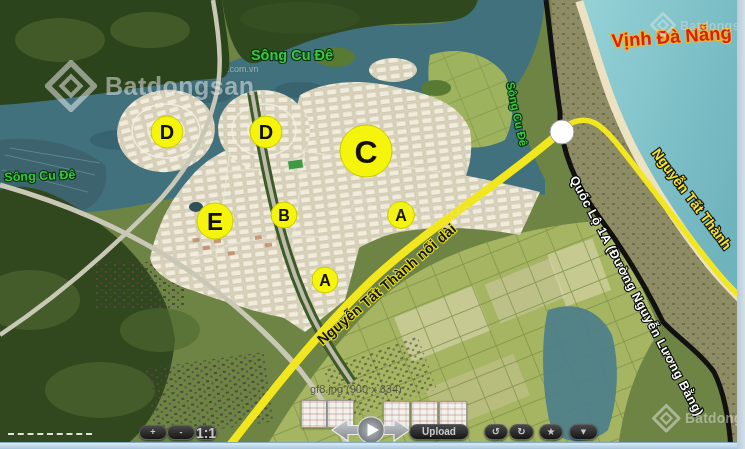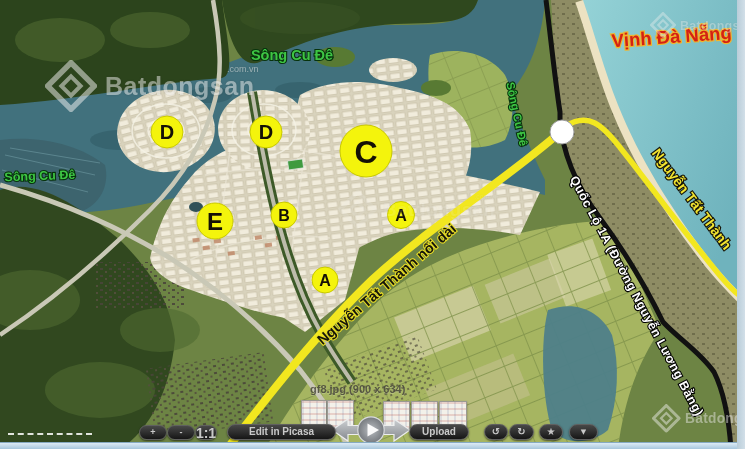--- a/index.html
+++ b/index.html
@@ -25,21 +25,21 @@
   .pbtn{position:absolute;top:425px;height:13px;background:linear-gradient(#484848,#161616);
         border:1px solid #606060;border-radius:8px;color:#c9c9c9;font-weight:bold;font-size:9px;
         display:flex;align-items:center;justify-content:center;z-index:4;
         box-shadow:0 1px 2px rgba(0,0,0,.55);cursor:default;line-height:1;}
   .pbtn.icn{font-family:"DejaVu Sans",sans-serif;font-size:10px;}
   .thumb{position:absolute;background:#f3f1ea;border:1px solid #9a9a92;z-index:2;
          box-shadow:0 1px 2px rgba(0,0,0,.35);
          background-image:repeating-linear-gradient(0deg,rgba(180,60,50,.18) 0 2px,rgba(255,255,255,0) 2px 6px),
                           repeating-linear-gradient(90deg,rgba(90,110,160,.15) 0 2px,rgba(255,255,255,0) 2px 7px);}
   #navarrows{position:absolute;left:331px;top:416px;z-index:3;}
-  #caption{position:absolute;left:310px;top:383px;font-size:11px;font-weight:bold;
+  #caption{position:absolute;left:310px;top:383px;font-size:11px;font-weight:normal;
            color:rgba(72,70,58,.85);text-shadow:0 1px 1px rgba(255,255,255,.22);z-index:2;}
   #dashline{position:absolute;left:8px;top:433px;width:84px;height:0;
             border-top:2px dashed rgba(255,255,255,.85);z-index:1;}
   #strip-bottom{position:absolute;left:0;top:442px;width:745px;height:7px;z-index:5;
             background:linear-gradient(#ddebf5,#a7c7dd);border-top:1px solid #86aac2;box-sizing:border-box;}
   #strip-right{position:absolute;left:737px;top:0;width:8px;height:449px;z-index:5;
             background:linear-gradient(90deg,#b9cdd9,#d2dfe8);}
 </style>
 </head>
 <body>
@@ -270,21 +270,20 @@
 
 <div class="thumb" style="left:301px;top:400px;width:24px;height:26px;"></div>
 <div class="thumb" style="left:327px;top:400px;width:25px;height:26px;"></div>
 <div class="thumb" style="left:383px;top:401px;width:25px;height:26px;"></div>
 <div class="thumb" style="left:411px;top:401px;width:25px;height:26px;"></div>
 <div class="thumb" style="left:439px;top:401px;width:26px;height:26px;"></div>
 
 <div class="pbtn" style="left:139px;width:26px;">+</div>
 <div class="pbtn" style="left:167px;width:26px;">-</div>
 <div class="pbtn" style="left:195px;width:20px;font-size:14px;">1:1</div>
-<div class="pbtn" style="left:227px;width:107px;top:424px;height:14px;font-size:10px;">Edit in Picasa</div>
 <div class="pbtn" style="left:409px;width:58px;top:424px;height:14px;font-size:10px;">Upload</div>
 <div class="pbtn icn" style="left:484px;width:22px;top:424px;height:14px;">↺</div>
 <div class="pbtn icn" style="left:509px;width:23px;top:424px;height:14px;">↻</div>
 <div class="pbtn icn" style="left:539px;width:22px;top:424px;height:14px;">★</div>
 <div class="pbtn icn" style="left:569px;width:27px;top:424px;height:14px;font-size:7px;">▼</div>
 
 <svg id="navarrows" width="80" height="28" viewBox="0 0 80 28">
   <polygon points="1,14 17,3 17,9.5 33,9.5 33,18.5 17,18.5 17,25" fill="url(#ag)" stroke="#eceded" stroke-width="1.2"></polygon>
   <polygon points="79,14 63,3 63,9.5 47,9.5 47,18.5 63,18.5 63,25" fill="url(#ag)" stroke="#eceded" stroke-width="1.2"></polygon>
   <circle cx="40" cy="14" r="13.2" fill="url(#cg)" stroke="#d8dadc" stroke-width="1.2"></circle>

